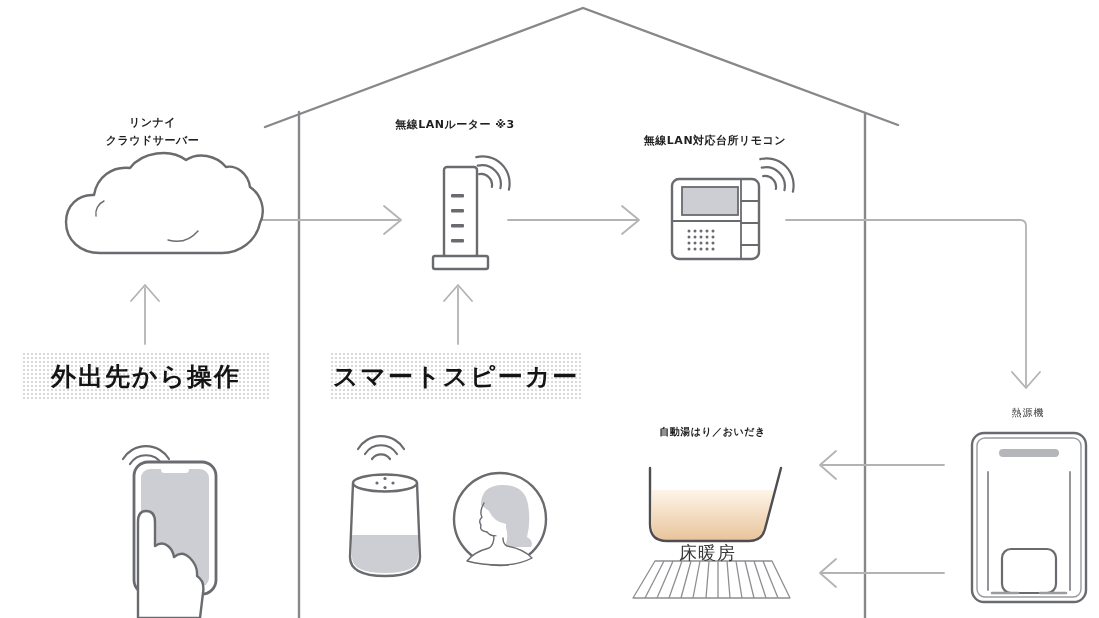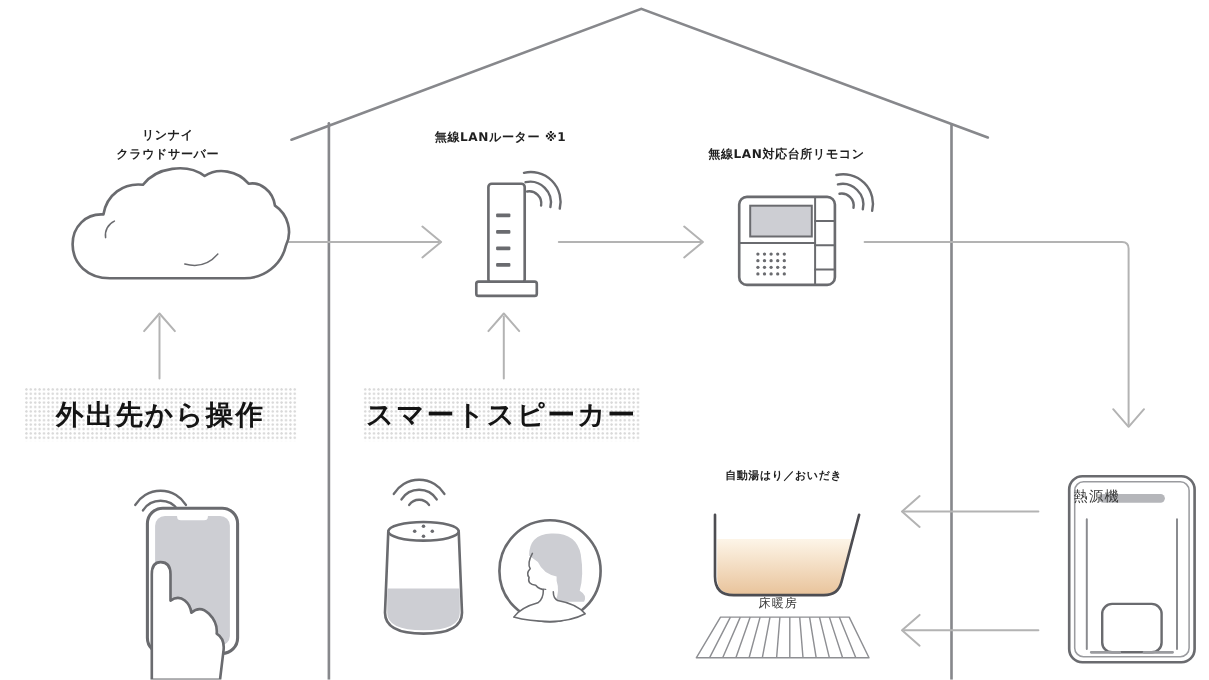--- a/index.html
+++ b/index.html
@@ -13,21 +13,21 @@
   .arrow{stroke:var(--arrow-line,#b3b3b3);stroke-width:1.8;fill:none;stroke-linecap:round;stroke-linejoin:round;}
   .ic{stroke:var(--icon-stroke,#6a6b6f);stroke-width:2.4;fill:#fff;stroke-linejoin:round;stroke-linecap:round;}
   .icn{stroke:var(--icon-stroke,#6a6b6f);stroke-width:2.4;fill:none;stroke-linejoin:round;stroke-linecap:round;}
   .thin{stroke-width:1.4;}
   .med{stroke-width:1.8;}
   .grayfill{fill:var(--icon-fill-gray,#cdced3);stroke:none;}
   .dots{fill:var(--icon-stroke,#6a6b6f);stroke:none;}
   .wifi{stroke:var(--icon-stroke,#6a6b6f);stroke-width:2.2;fill:none;stroke-linecap:round;}
   .lbl{position:absolute;text-align:center;color:var(--label-text,#1f1f1f);}
   .devlbl{font-size:11px;font-weight:bold;line-height:18px;letter-spacing:0.5px;}
-  .smalllbl{font-size:11px;font-weight:500;letter-spacing:1px;color:#3a3a3a;}
+  .smalllbl{font-size:18px;font-weight:500;letter-spacing:1px;color:#3a3a3a;}
   .bathlbl{font-size:10px;font-weight:bold;letter-spacing:0.5px;}
   .dotbox{
     position:absolute;height:49px;
     background-image:radial-gradient(circle,var(--dot-bg,#d9d9d9) 1px,transparent 1.2px);
     background-size:4px 4px;
     display:flex;align-items:center;justify-content:center;
     font-size:25px;font-weight:bold;color:#141414;letter-spacing:2px;
   }
 </style>
 </head>
@@ -174,31 +174,31 @@
       <rect class="icn" x="1002" y="549" width="54" height="44" rx="9" style="stroke-width:2.2"></rect>
       <path class="icn thin" d="M992,593 H1018 M1040,593 H1066" style="stroke:#9a9b9f;stroke-width:2.5"></path>
     </g>
   </svg>
 
   <div class="lbl devlbl" style="left:60px;top:114px;width:185px;">
     <div>リンナイ</div>
     <div>クラウドサーバー</div>
   </div>
 
-  <div class="lbl devlbl" style="left:350px;top:116px;width:210px;">無線LANルーター ※1</div>
+  <div class="lbl devlbl" style="left:350px;top:116px;width:210px;">無線LANルーター ※3</div>
 
   <div class="lbl devlbl" style="left:600px;top:116px;width:230px;margin-top:16px;">無線LAN対応台所リモコン</div>
 
   <div class="dotbox" style="left:330px;top:352px;width:252px;">
     <span>スマートスピーカー</span>
   </div>
 
   <div class="dotbox" style="left:22px;top:352px;width:248px;">
     <span>外出先から操作</span>
   </div>
 
   <div class="lbl bathlbl" style="left:625px;top:425px;width:175px;">自動湯はり／おいだき</div>
 
   <div class="lbl smalllbl" style="left:650px;top:541px;width:115px;">床暖房</div>
 
-  <div class="lbl smalllbl" style="left:939px;top:406px;width:116px;font-size:13px;margin-top:36px;">熱源機</div>
+  <div class="lbl smalllbl" style="left:970px;top:406px;width:116px;font-size:10px;">熱源機</div>
 
 </div>
 
 </body></html>

